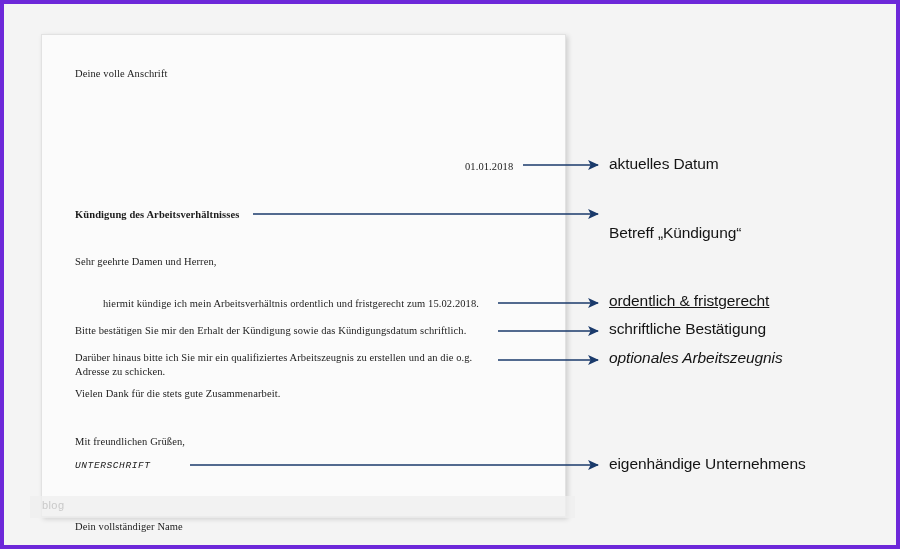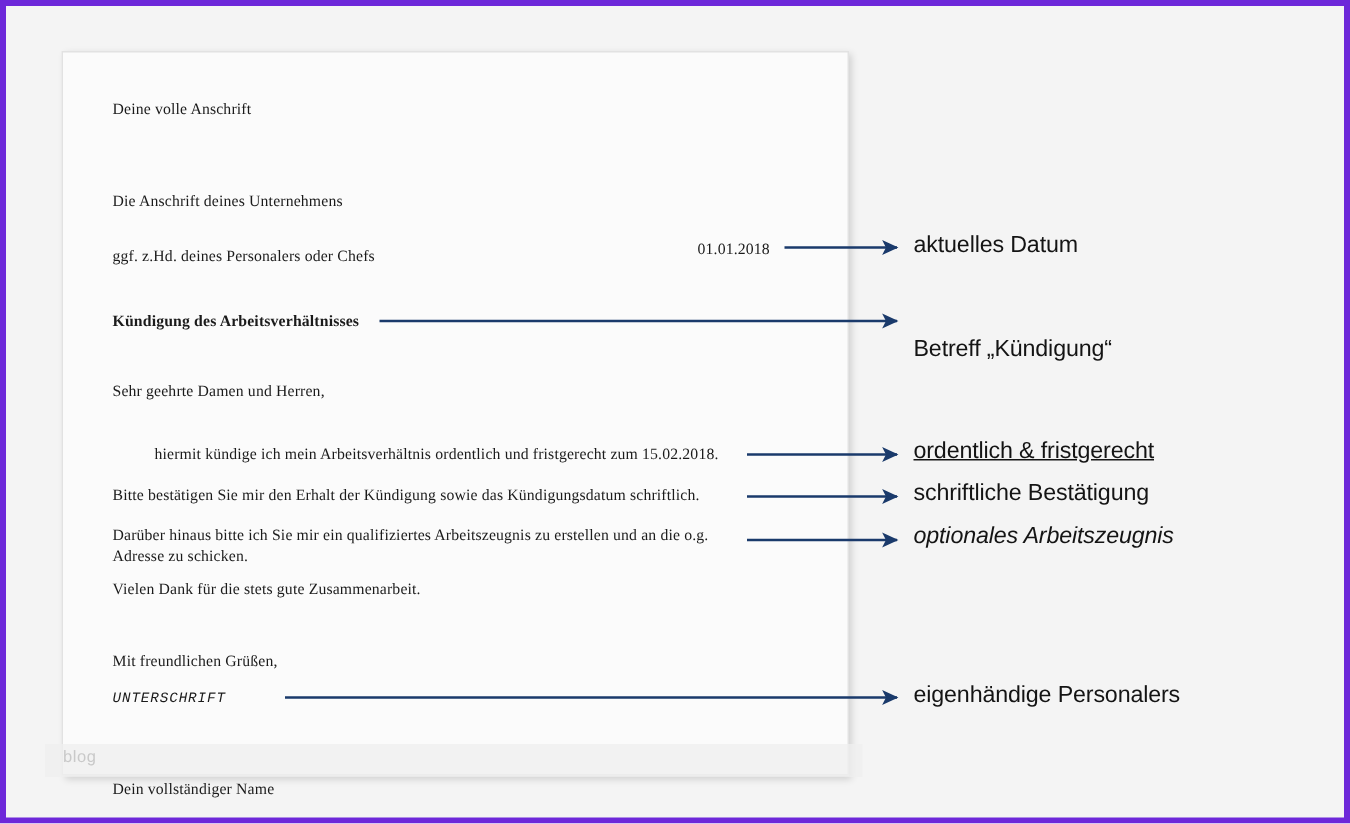--- a/index.html
+++ b/index.html
@@ -109,24 +109,20 @@
 </style>
 </head>
 <body>
 
 <div id="canvas">
 
   <div id="letter-page"></div>
 
   <div class="doc-text" id="sender-address">Deine volle Anschrift</div>
 
-  <div id="recipient-block" class="doc-text">
-    <div>Die Anschrift deines Unternehmens</div>
-    <div style="margin-top:9px;">ggf. z.Hd. deines Personalers oder Chefs</div>
-  </div>
 
   <div class="doc-text" id="date-line">01.01.2018</div>
 
   <div class="doc-text bold" id="subject-line">Kündigung des Arbeitsverhältnisses</div>
 
   <div class="doc-text" id="salutation">Sehr geehrte Damen und Herren,</div>
 
   <div class="doc-text" id="para-notice">hiermit kündige ich mein Arbeitsverhältnis ordentlich und fristgerecht zum 15.02.2018.</div>
 
   <div class="doc-text" id="para-confirm">Bitte bestätigen Sie mir den Erhalt der Kündigung sowie das Kündigungsdatum schriftlich.</div>
@@ -167,15 +163,15 @@
   <div class="annotation" id="ann-date">aktuelles Datum</div>
 
   <div class="annotation" id="ann-subject">Betreff „Kündigung“</div>
 
   <div class="annotation" id="ann-notice">ordentlich &amp; fristgerecht</div>
 
   <div class="annotation" id="ann-confirm">schriftliche Bestätigung</div>
 
   <div class="annotation" id="ann-reference">optionales Arbeitszeugnis</div>
 
-  <div class="annotation" id="ann-signature">eigenhändige Personalers</div>
+  <div class="annotation" id="ann-signature">eigenhändige Unternehmens</div>
 
 </div>
 
 </body></html>

